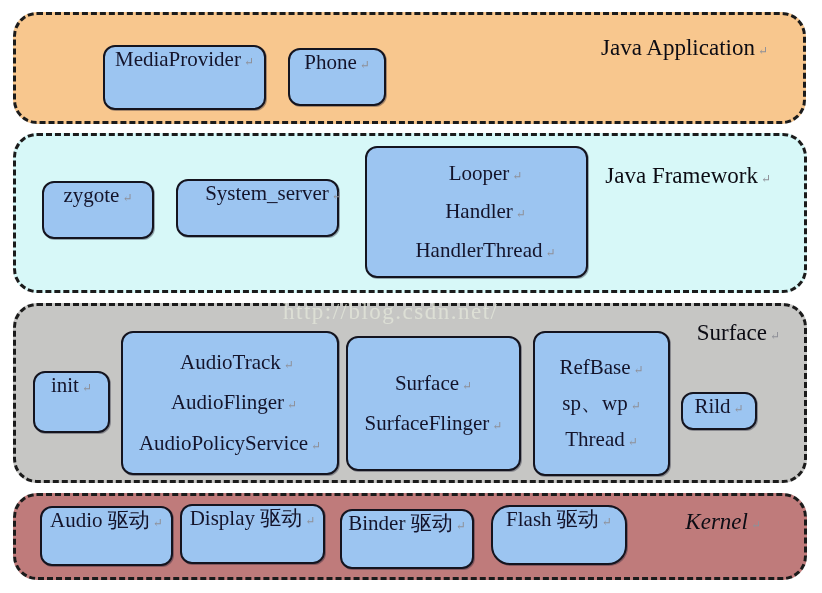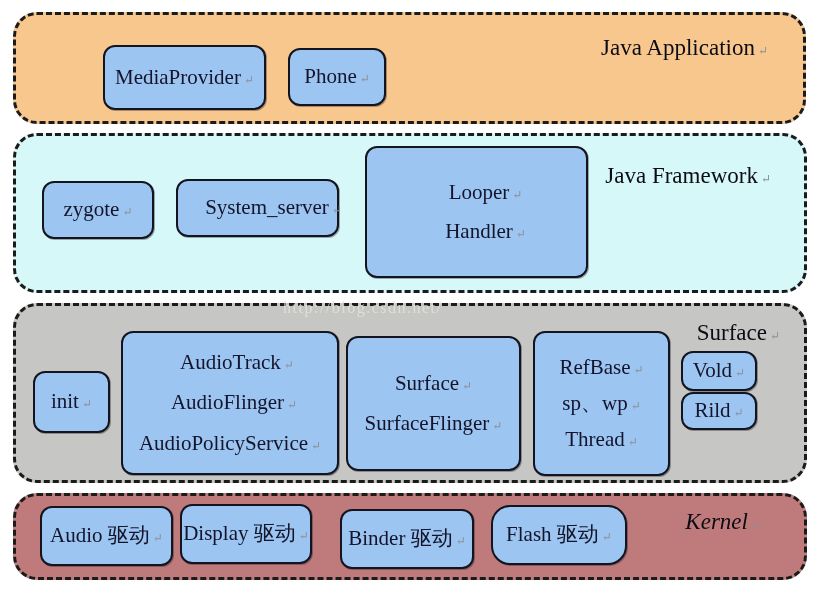--- a/index.html
+++ b/index.html
@@ -15,33 +15,33 @@
   .layer-java-framework  { left:13px; top:133px; width:794px; height:160px; background:#d7f8f8; }
   .layer-native          { left:13px; top:303px; width:794px; height:180px; background:#c6c6c4; }
   .layer-kernel          { left:13px; top:493px; width:794px; height:87px;  background:#bf7b7b; }
   .layer-label {
     position:absolute; font-size:23px; color:#0c0c14; white-space:nowrap;
   }
   .box {
     position:absolute; box-sizing:border-box;
     background:#9cc5f1; border:2px solid #14141f; border-radius:12px;
     color:#14142b; font-size:21px; line-height:1.2;
-    display:flex; align-items:center; justify-content:center;
+    display:flex; justify-content:center;
     box-shadow:1px 1px 0 rgba(20,20,40,0.35);
     white-space:nowrap;
   }
   .box.multi { flex-direction:column; align-items:center; justify-content:center; }
   .box.multi.centered { align-items:center; }
   .line { display:block; }
   .ret {
     color:#8f9098; font-size:12px; margin-left:3px; vertical-align:baseline;
   }
   .watermark {
     position:absolute; left:283px; top:299px; z-index:5;
-    font-size:16px; color:#e3e6da; opacity:0.8; letter-spacing:1.5px;
+    font-size:23px; color:#e3e6da; opacity:0.8; letter-spacing:1.5px;
     white-space:nowrap; pointer-events:none;
   }
 </style>
 </head>
 <body>
 
 <div class="canvas">
 
   <div class="layer layer-java-application">
     <div class="layer-label" style="right:35px; top:20px;">
@@ -61,20 +61,21 @@
     </div>
     <div class="box" style="left:26px; top:45px; width:112px; height:58px;">
       <span class="line"><span>zygote</span><span class="ret">↵</span></span>
     </div>
     <div class="box" style="left:160px; top:43px; width:163px; height:58px;padding-left:32px;">
       <span class="line"><span>System_server</span><span class="ret">↵</span></span>
     </div>
     <div class="box multi" style="left:349px; top:10px; width:223px; height:132px; padding-left:18px; gap:13px;">
       <span class="line"><span>Looper</span><span class="ret">↵</span></span>
       <span class="line"><span>Handler</span><span class="ret">↵</span></span>
+      <span class="line"><span>HandlerThread</span><span class="ret">↵</span></span>
     </div>
   </div>
 
   <div class="layer layer-native">
     <div class="layer-label" style="right:24px; top:14px;">
       <span>Surface</span><span class="ret">↵</span>
     </div>
     <div class="box" style="left:17px; top:65px; width:77px; height:62px;">
       <span class="line"><span>init</span><span class="ret">↵</span></span>
     </div>
@@ -85,36 +86,33 @@
     </div>
     <div class="box multi centered" style="left:330px; top:30px; width:175px; height:135px; gap:14px;">
       <span class="line"><span>Surface</span><span class="ret">↵</span></span>
       <span class="line"><span>SurfaceFlinger</span><span class="ret">↵</span></span>
     </div>
     <div class="box multi" style="left:517px; top:25px; width:137px; height:145px; gap:11px;">
       <span class="line"><span>RefBase</span><span class="ret">↵</span></span>
       <span class="line"><span>sp、wp</span><span class="ret">↵</span></span>
       <span class="line"><span>Thread</span><span class="ret">↵</span></span>
     </div>
-    <div class="box" style="left:665px; top:45px; width:76px; height:40px;">
-      <span class="line"><span>Vold</span><span class="ret">↵</span></span>
-    </div>
     <div class="box" style="left:665px; top:86px; width:76px; height:38px;">
       <span class="line"><span>Rild</span><span class="ret">↵</span></span>
     </div>
   </div>
 
   <div class="layer layer-kernel">
     <div class="layer-label" style="right:43px; top:13px;font-style:italic;">
       <span>Kernel</span><span class="ret">↵</span>
     </div>
     <div class="box" style="left:24px; top:10px; width:133px; height:60px;">
       <span class="line"><span>Audio 驱动</span><span class="ret">↵</span></span>
     </div>
-    <div class="box" style="left:164px; top:8px; width:132px; height:60px;">
+    <div class="box" style="left:164px; top:8px; width:145px; height:60px;">
       <span class="line"><span>Display 驱动</span><span class="ret">↵</span></span>
     </div>
     <div class="box" style="left:324px; top:13px; width:134px; height:60px;">
       <span class="line"><span>Binder 驱动</span><span class="ret">↵</span></span>
     </div>
     <div class="box" style="left:475px; top:9px; width:136px; height:60px;border-radius:19px;">
       <span class="line"><span>Flash 驱动</span><span class="ret">↵</span></span>
     </div>
   </div>
 

